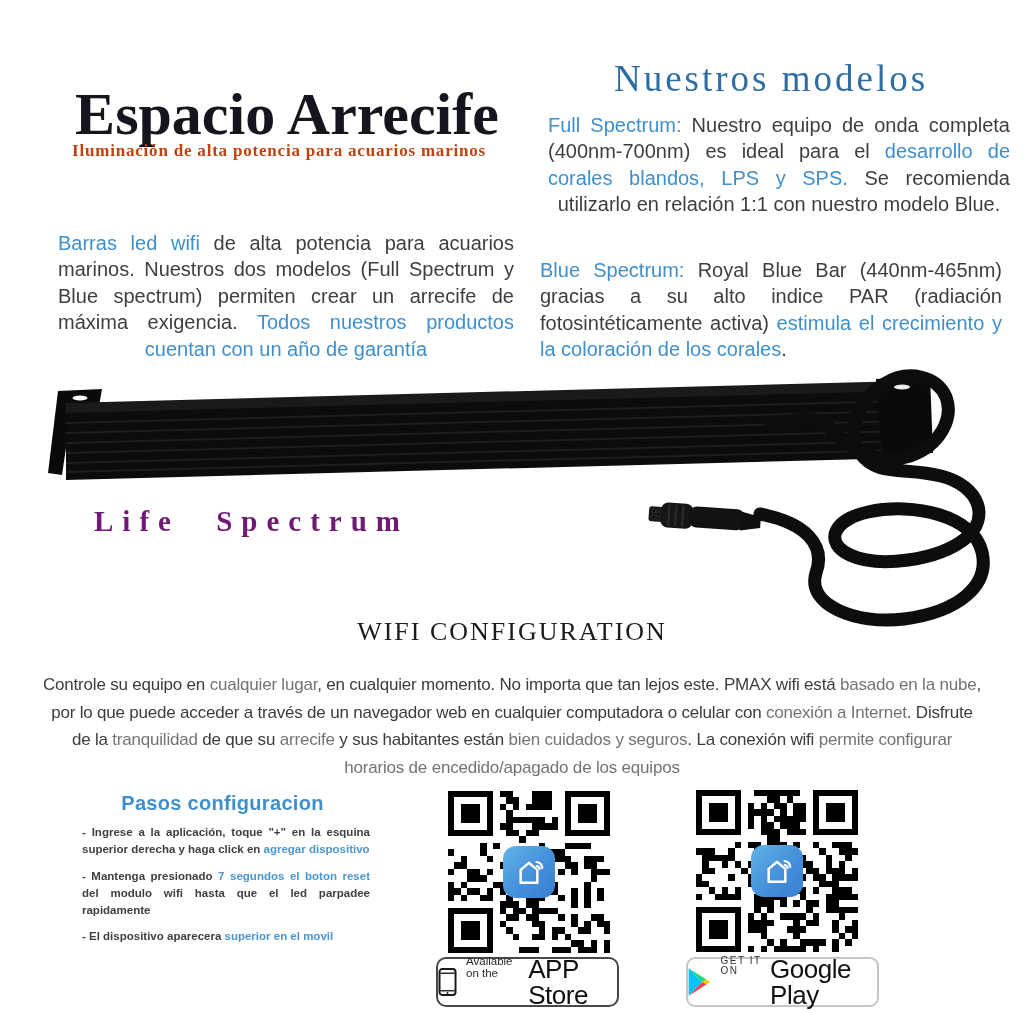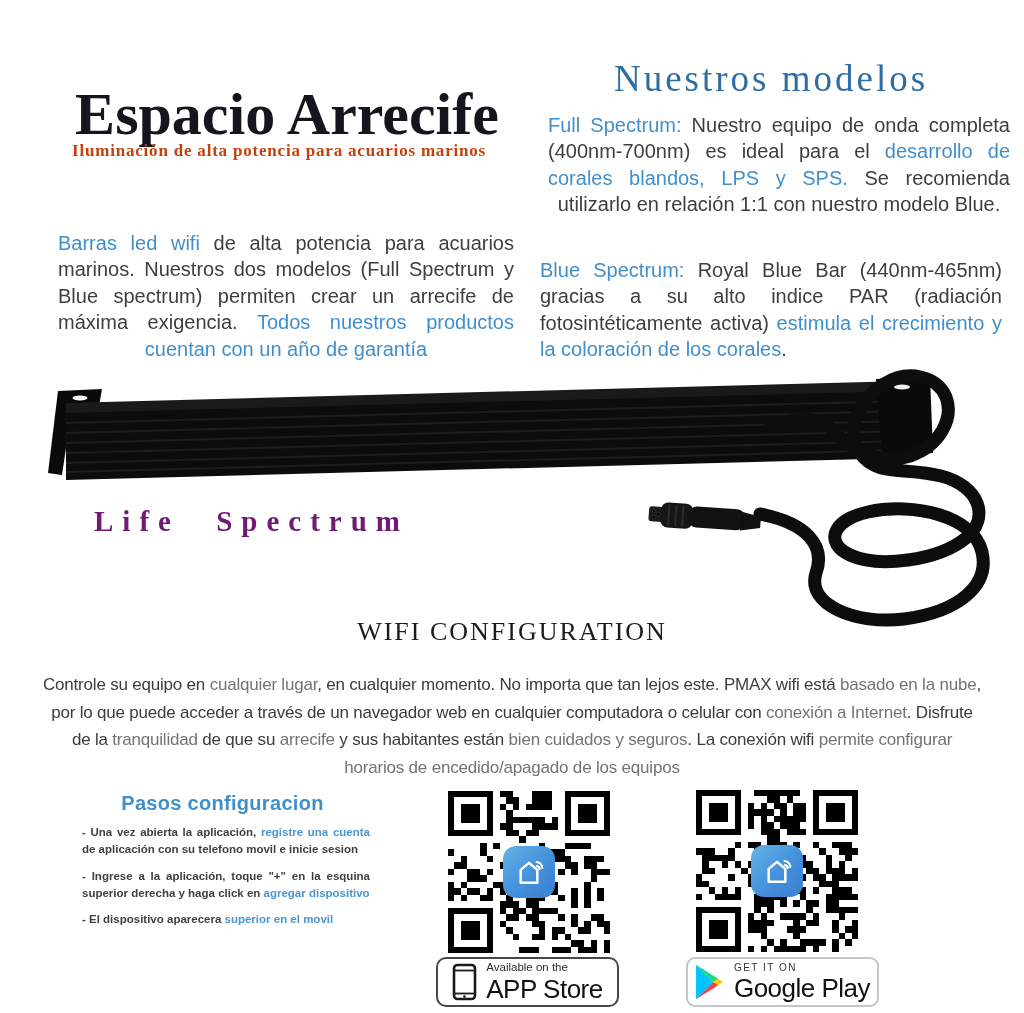--- a/index.html
+++ b/index.html
@@ -69,21 +69,21 @@
     transform:translate(-50%,-50%); border-radius:13px;
     background:linear-gradient(135deg,#63b3e6 0%,#4490db 55%,#3a7fd0 100%);
     display:flex; align-items:center; justify-content:center;
   }
   .badge{
     position:absolute; height:50px; background:#fff; display:flex; align-items:center;
     justify-content:center; gap:9px; border-radius:10px; box-sizing:border-box;
   }
   .badge-app{ left:436px; top:957px; width:183px; border:2.5px solid #474747; }
   .badge-play{ left:686px; top:957px; width:193px; border:2px solid #c6c6c6; border-radius:9px; }
-  .badge .lines{ display:flex; flex-direction:column; line-height:1; }
+  .badge .lines{ display:flex; flex-direction:row; line-height:1; }
   .badge .l1{ font-size:11.5px; color:#2a2a2a; margin-bottom:2px; }
   .badge .l2{ font-size:26px; color:#111; letter-spacing:-0.5px; }
   .badge-play .l1{ font-size:10px; letter-spacing:1.5px; color:#333; }
 </style>
 </head>
 <body>
 
 <div class="page">
 
   <h1 class="title">Espacio Arrecife</h1>
@@ -142,22 +142,22 @@
     </g>
   </svg>
 
   <div class="life">Life Spectrum</div>
 
   <h2 class="wifi-h">WIFI CONFIGURATION</h2>
   <p class="wifi-p"><span>Controle su equipo en </span><span class="hl">cualquier lugar</span><span>, en cualquier momento. No importa que tan lejos este. PMAX wifi está </span><span class="hl">basado en la nube</span><span>, por lo que puede acceder a través de un navegador web en cualquier computadora o celular con </span><span class="hl">conexión a Internet</span><span>. Disfrute de la </span><span class="hl">tranquilidad</span><span> de que su </span><span class="hl">arrecife</span><span> y sus habitantes están </span><span class="hl">bien cuidados y seguros</span><span>. La conexión wifi </span><span class="hl">permite configurar horarios de encedido/apagado de los equipos</span></p>
 
   <h3 class="pasos-h">Pasos configuracion</h3>
   <ul class="pasos-list">
-    <li><span>-  Una vez abierta la aplicación, </span><span class="hl">registre una cuenta</span><span> de aplicación con su telefono movil e inicie sesion</span></li>
     <li><span>- Ingrese a la aplicación, toque "+" en la esquina superior derecha y haga click en </span><span class="hl">agregar dispositivo</span></li>
+    <li><span>- Mantenga presionado </span><span class="hl">7 segundos el boton reset</span><span> del modulo wifi hasta que el led parpadee rapidamente</span></li>
     <li><span>- El dispositivo aparecera </span><span class="hl">superior en el movil</span></li>
   </ul>
 
   <div class="qr qr-app">
     <svg class="qrgrid" xmlns="http://www.w3.org/2000/svg" viewBox="0 0 25 25">
         <rect x="0" y="0" width="25" height="25" fill="#ffffff"></rect>
         <rect x="8" y="0" width="1" height="1" fill="#000000"></rect>
         <rect x="9" y="0" width="1" height="1" fill="#000000"></rect>
         <rect x="13" y="0" width="1" height="1" fill="#000000"></rect>
         <rect x="14" y="0" width="1" height="1" fill="#000000"></rect>

